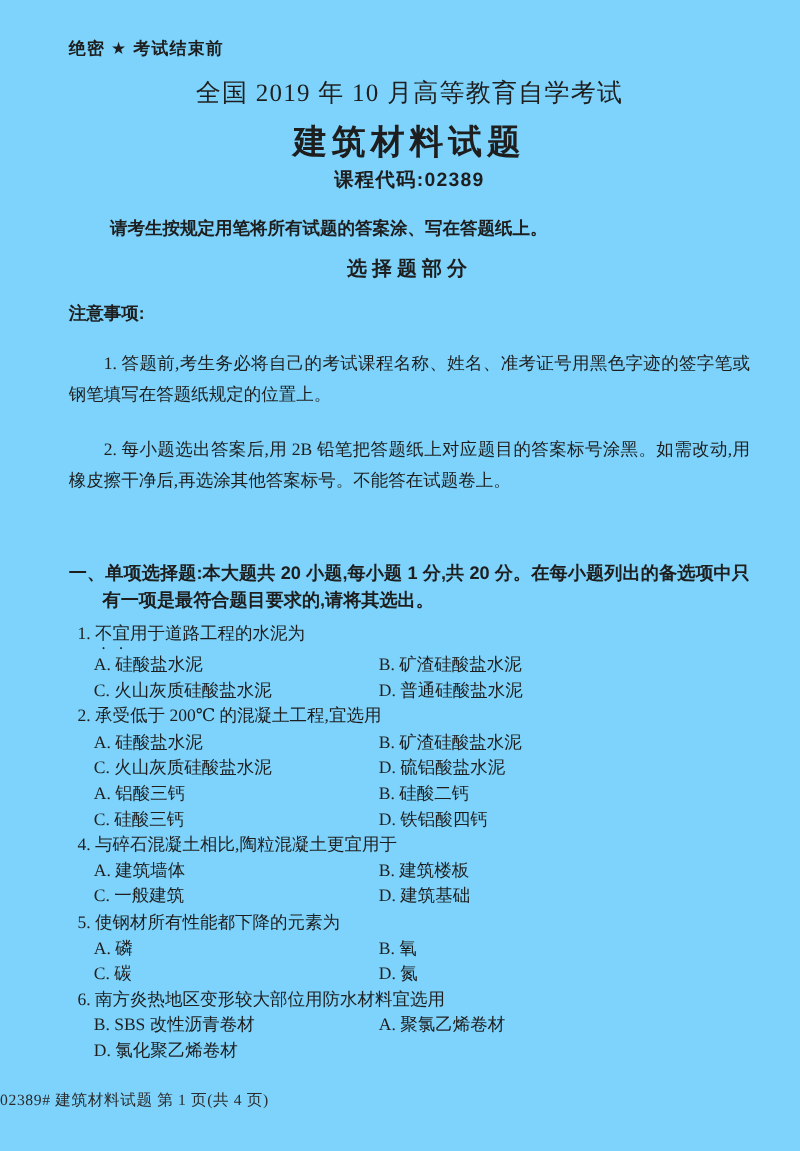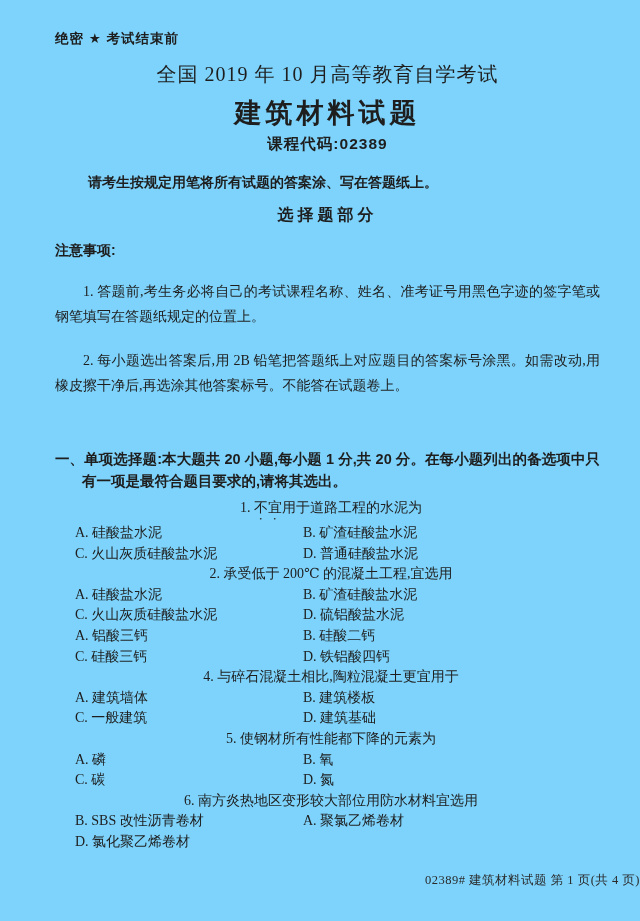--- a/index.html
+++ b/index.html
@@ -48,34 +48,34 @@
   }
   .notes{font-size:14px;line-height:25px;}
   .note{text-indent:2em;text-align:justify;margin-top:19px;}
   .part-heading{
     margin-top:50px;
     font-family:"Liberation Sans","DejaVu Sans",sans-serif;
     font-weight:700;font-size:14.5px;line-height:22px;
     padding-left:27px;text-indent:-27px;text-align:justify;
   }
   .questions{margin-top:6px;font-size:14px;line-height:20.6px;}
-  .q-line{margin-left:7px;text-align:center;}
+  .q-line{margin-left:7px;}
   .emph{
     text-emphasis:filled dot;
     text-emphasis-position:under right;
     -webkit-text-emphasis:filled dot;
     -webkit-text-emphasis-position:under;
   }
   .opts{
     display:grid;grid-template-columns:228px 1fr;
     margin-left:20px;
   }
   .footer{
     position:absolute;left:0;bottom:32px;width:100%;
-    text-align:right;font-size:12.5px;color:#2a2a2a;letter-spacing:0.5px;
+    text-align:left;font-size:12.5px;color:#2a2a2a;letter-spacing:0.5px;
   }
 </style>
 </head>
 <body>
 
 <div class="page">
   <div class="classification">绝密 ★ 考试结束前</div>
   <div class="title1">全国 2019 年 10 月高等教育自学考试</div>
   <div class="title2">建筑材料试题</div>
   <div class="course-code">课程代码:02389</div>

